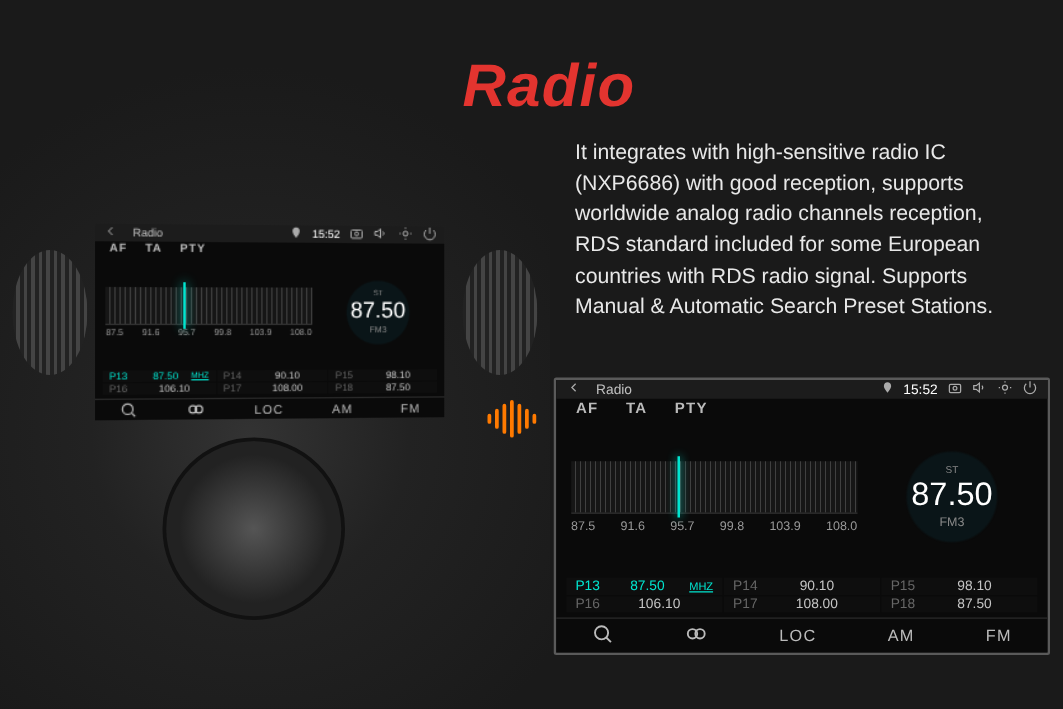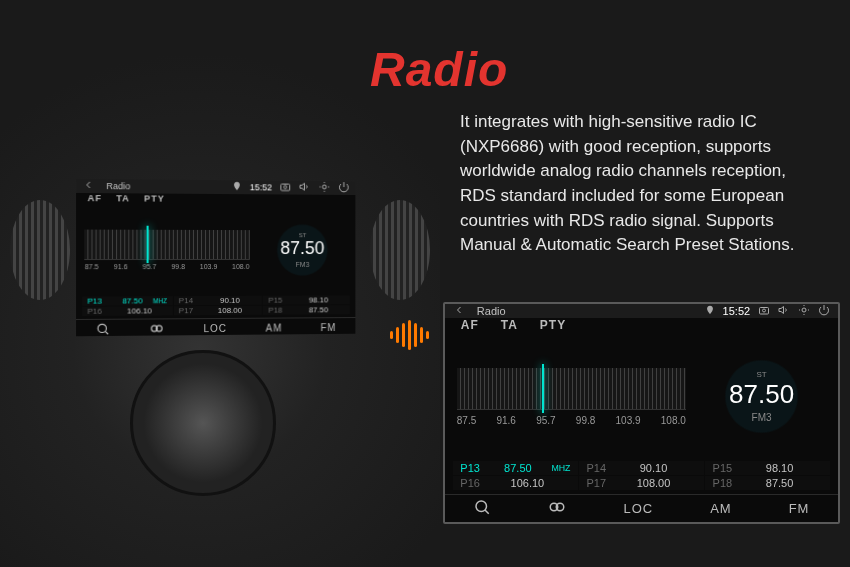--- a/index.html
+++ b/index.html
@@ -198,21 +198,21 @@
     gap: 8%;
     font-size: 8px;
     background: rgba(255,255,255,0.02);
   }
   .screen-large .preset { font-size: 11px; }
   .preset .pnum { color: #666; width: 24px; }
   .preset .pfreq { color: #c5c5c5; flex: 1; text-align: center; }
   .preset .punit { color: #555; font-size: 80%; }
   .preset.active .pnum { color: #00e5d0; }
   .preset.active .pfreq { color: #00e5d0; }
-  .preset.active .punit { color: #00e5d0; }
+  .preset.active .punit { color: #00e5d0; text-decoration: underline; }
   
   .bottom-bar {
     height: 13%;
     display: flex;
     align-items: center;
     justify-content: space-around;
     border-top: 1px solid #2a2a2a;
     font-size: 10px;
     color: #bbb;
   }

